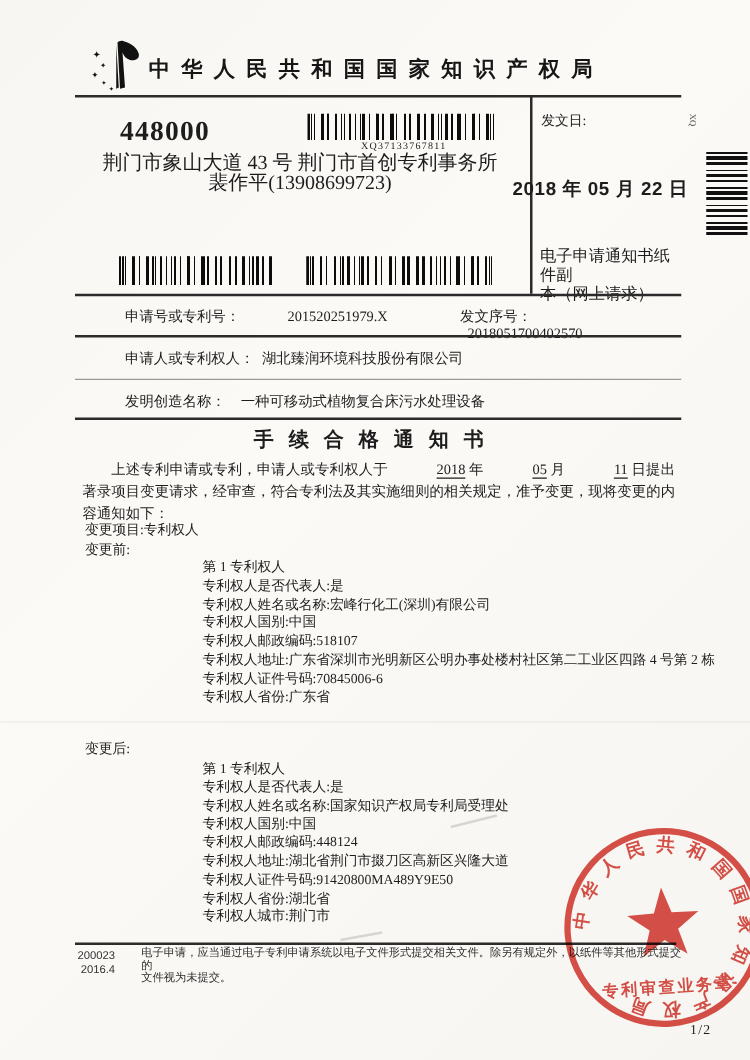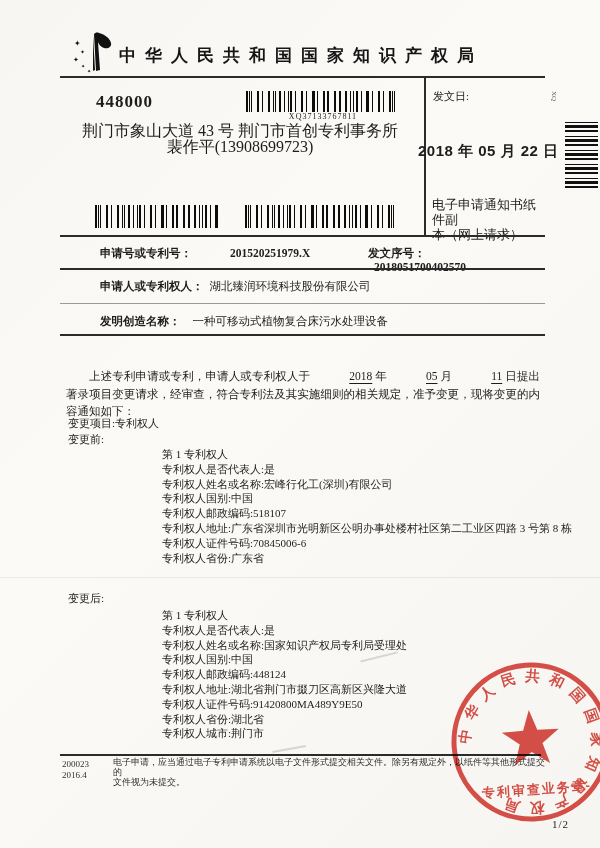--- a/index.html
+++ b/index.html
@@ -4,57 +4,57 @@
 <title>Document</title>
 <style>
   html,body{margin:0;padding:0;background:#e8e6e1;}
   .sheet{
     position:relative;width:600px;height:848px;margin:0 auto;
     background:linear-gradient(135deg,#f7f6f2 0%,#fbfaf7 40%,#f6f5f1 100%);
     overflow:hidden;
     font-family:"Liberation Serif","DejaVu Serif",serif;
     color:#1d1d1d;
   }
-  .b{font-weight:bold;padding-left:32px;}
+  .b{font-weight:normal;padding-left:32px;}
   .rule{position:absolute;background:#2b2b2b;}
   .rule.light{background:#9a9a96;}
   
   .office-name{position:absolute;left:58px;top:44px;width:486px;text-align:center;
     font-size:17px;font-weight:bold;letter-spacing:9px;color:#161616;}
   .logo{position:absolute;left:70px;top:30px;width:52px;height:46px;}
   
-  .postcode{position:absolute;left:96px;top:92px;font-size:17px;font-weight:bold;letter-spacing:1px;}
+  .postcode{position:absolute;left:96px;top:92px;font-size:22px;font-weight:bold;letter-spacing:1px;}
   .bc{position:absolute;background-image:
       repeating-linear-gradient(90deg,#0c0c0c 0 2px,transparent 2px 5px,#0c0c0c 5px 6px,transparent 6px 11px),
       repeating-linear-gradient(90deg,transparent 0 3px,#0c0c0c 3px 4px,transparent 4px 13px);}
   .bc-side{position:absolute;background-image:
       repeating-linear-gradient(0deg,#111 0 2px,transparent 2px 4px,#111 4px 7px,transparent 7px 9px,#111 9px 10px,transparent 10px 14px);}
   .bc-label{position:absolute;font-size:8px;letter-spacing:1px;text-align:center;color:#222;}
   .mail-addr{position:absolute;left:80px;top:123px;width:320px;text-align:center;font-size:16px;line-height:16px;}
   .issue-label{position:absolute;left:433px;top:89px;font-size:11px;}
   .issue-date{position:absolute;left:410px;top:142px;font-size:15px;font-weight:bold;
-    font-family:"Liberation Sans","DejaVu Sans",sans-serif;letter-spacing:0.5px;margin-left:8px;}
+    font-family:"Liberation Sans","DejaVu Sans",sans-serif;letter-spacing:0.5px;}
   .copy-note{position:absolute;left:432px;top:197px;width:112px;font-size:13px;line-height:15px;}
   .side-code{position:absolute;left:549px;top:92px;font-size:7px;color:#555;transform:rotate(90deg);transform-origin:center;}
   
   .row{position:absolute;left:68px;width:478px;font-size:11.5px;}
   .row .val{margin-left:6px;text-align:right;}
   .serial{position:absolute;left:268px;top:0;}
   
   .notice-title{position:absolute;left:58px;top:342px;width:486px;text-align:center;
     font-size:16px;font-weight:bold;letter-spacing:12px;}
   .para{position:absolute;left:66px;top:368px;width:474px;font-size:11.5px;line-height:17.5px;
     text-indent:2em;text-align:justify;}
   .u{text-decoration:underline;text-underline-offset:2.5px;margin-left:36px;}
   .small-line{position:absolute;left:68px;font-size:11px;}
   .detail-block{position:absolute;left:130px;width:420px;font-size:11px;}
   .detail-line{line-height:14.8px;white-space:nowrap;margin-left:32px;}
   
   .form-no{position:absolute;left:62px;top:759px;font-size:9px;line-height:10.5px;
-    font-family:Liberation Serif, serif;color:#333;}
+    font-family:Liberation Sans, sans-serif;color:#333;text-align:right;}
   .footer-text{position:absolute;left:113px;top:757px;width:440px;font-size:9px;line-height:10px;
     font-family:"Liberation Sans","DejaVu Sans",sans-serif;color:#2e2e2e;}
   .page-num{position:absolute;left:552px;top:818px;font-size:11px;letter-spacing:1px;}
   
   .seal{position:absolute;left:441px;top:652px;width:180px;height:180px;
     opacity:0.88;mix-blend-mode:multiply;transform:rotate(-4deg);}
   
   .artifact{position:absolute;background:rgba(60,60,60,0.18);}
 </style>
 </head>
@@ -103,33 +103,34 @@
   <div class="rule" style="left:60px;top:268px;width:485px;height:1.5px;"></div>
   <div class="row" style="top:279px;">
     <span class="b">申请人或专利权人：</span><span class="val">湖北臻润环境科技股份有限公司</span>
   </div>
   <div class="rule light" style="left:60px;top:303px;width:485px;height:1px;"></div>
   <div class="row" style="top:314px;">
     <span class="b">发明创造名称：</span><span class="val" style="margin-left:12px;">一种可移动式植物复合床污水处理设备</span>
   </div>
   <div class="rule" style="left:60px;top:334px;width:485px;height:1.5px;"></div>
 
+  <div class="notice-title">手续合格通知书</div>
   <div class="para">
     <span>上述专利申请或专利，申请人或专利权人于 </span><span class="u">2018</span><span> 年 </span><span class="u">05</span><span> 月 </span><span class="u">11</span><span> 日提出著录项目变更请求，经审查，符合专利法及其实施细则的相关规定，准予变更，现将变更的内容通知如下：</span>
   </div>
 
   <div class="small-line" style="top:416px;">变更项目:专利权人</div>
   <div class="small-line" style="top:432px;">变更前:</div>
   <div class="detail-block" style="top:447px;">
       <div class="detail-line">第 1 专利权人</div>
       <div class="detail-line">专利权人是否代表人:是</div>
       <div class="detail-line">专利权人姓名或名称:宏峰行化工(深圳)有限公司</div>
       <div class="detail-line">专利权人国别:中国</div>
       <div class="detail-line">专利权人邮政编码:518107</div>
-      <div class="detail-line">专利权人地址:广东省深圳市光明新区公明办事处楼村社区第二工业区四路 3 号第 8 栋</div>
+      <div class="detail-line">专利权人地址:广东省深圳市光明新区公明办事处楼村社区第二工业区四路 4 号第 2 栋</div>
       <div class="detail-line">专利权人证件号码:70845006-6</div>
       <div class="detail-line">专利权人省份:广东省</div>
     </div>
 
   <div class="small-line" style="top:591px;">变更后:</div>
   <div class="detail-block" style="top:608px;">
       <div class="detail-line">第 1 专利权人</div>
       <div class="detail-line">专利权人是否代表人:是</div>
       <div class="detail-line">专利权人姓名或名称:国家知识产权局专利局受理处</div>
       <div class="detail-line">专利权人国别:中国</div>

